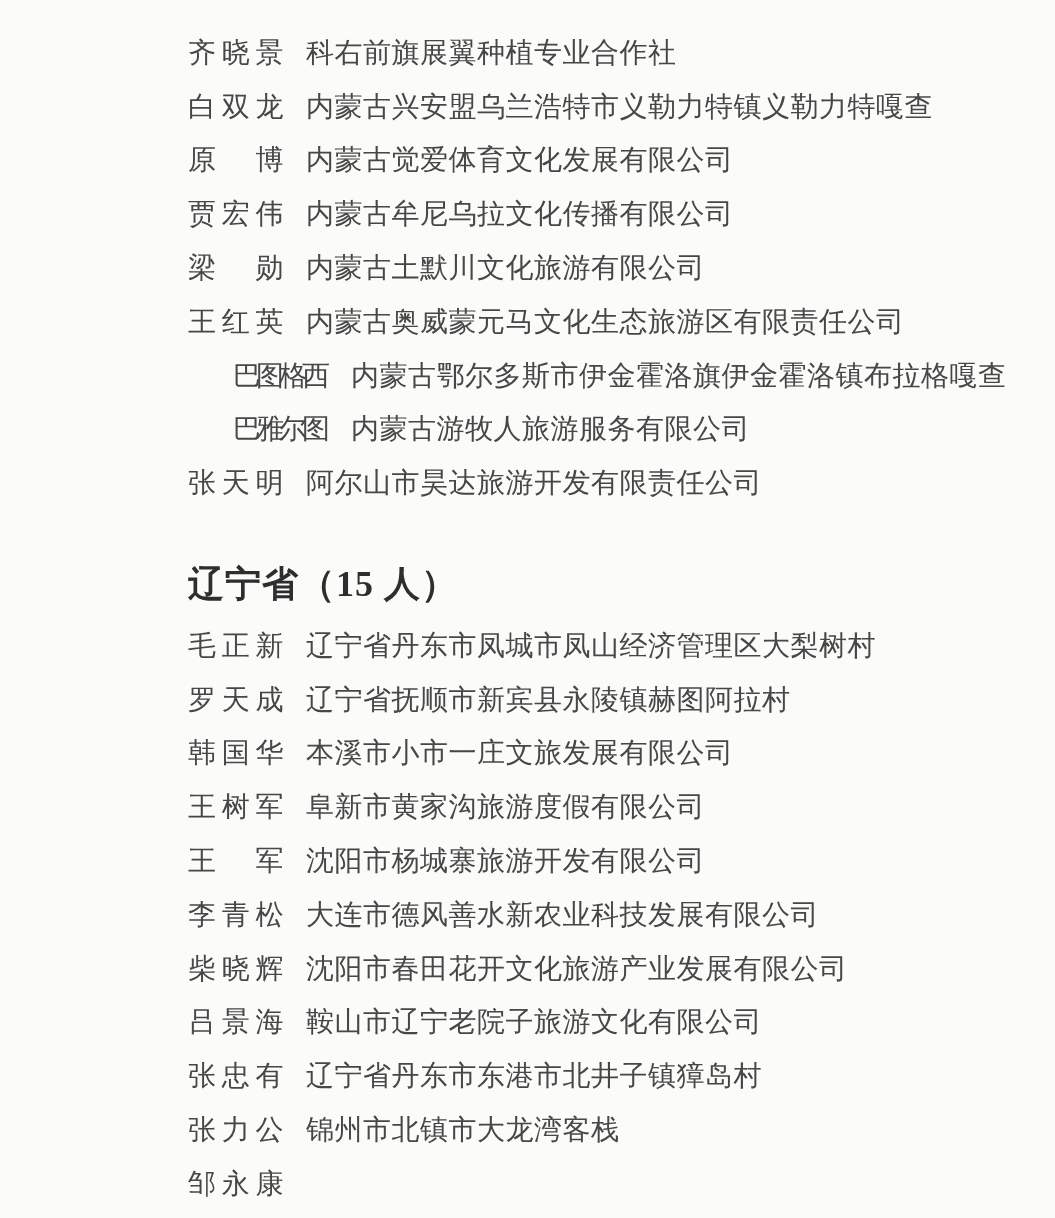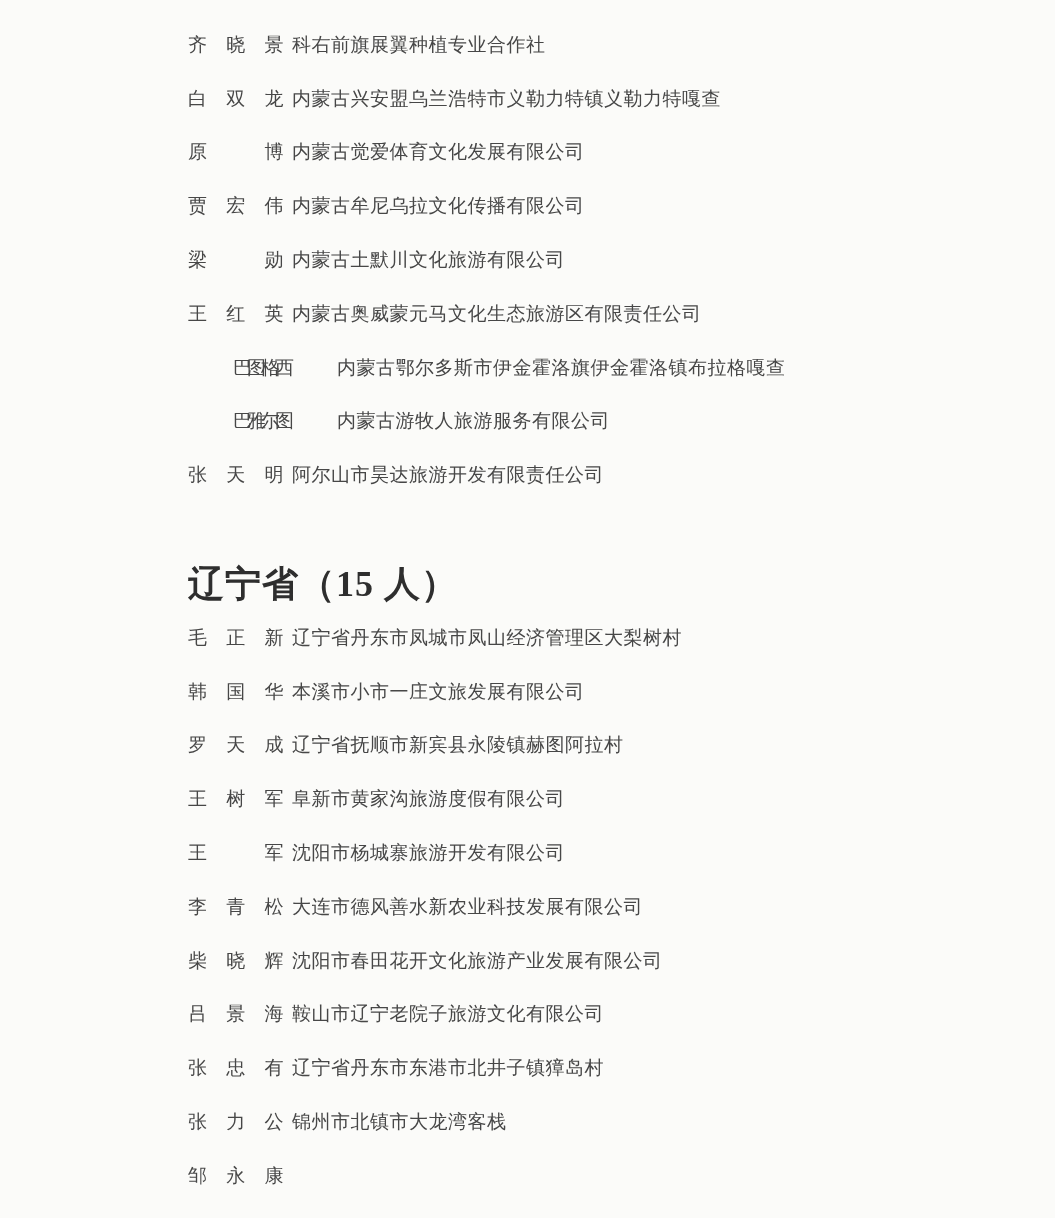--- a/index.html
+++ b/index.html
@@ -21,22 +21,22 @@
     font-family: "Liberation Serif", "DejaVu Serif", serif;
   }
 
   .roster {
     padding: 18px 40px 0 188px;
   }
 
   .row {
     height: 53.8px;
     display: flex;
-    align-items: center;
-    font-size: 19px;
+    align-items: flex-end;
+    font-size: 28px;
     color: var(--text);
     letter-spacing: 0.5px;
   }
 
   .name {
     display: inline-block;
     flex: none;
     width: 96px;
     text-align: justify;
     text-align-last: justify;
@@ -44,21 +44,21 @@
   }
 
   
   .name.tight {
     letter-spacing: -5px;
     text-align-last: left;
     margin-left: 45px;
   }
 
   .org {
-    margin-left: 8px;
+    margin-left: 22px;
     white-space: nowrap;
   }
 
   .section-heading {
     margin: 55px 0 0 0;
     height: 53.8px;
     display: flex;
     align-items: center;
     font-size: 36px;
     font-weight: bold;
@@ -110,26 +110,26 @@
           <span class="org">阿尔山市昊达旅游开发有限责任公司</span>
         </div>
       </section>
       <section>
         <h2 class="section-heading">辽宁省（15 人）</h2>
         <div class="row">
           <span class="name">毛正新</span>
           <span class="org">辽宁省丹东市凤城市凤山经济管理区大梨树村</span>
         </div>
         <div class="row">
+          <span class="name">罗天成</span>
+          <span class="org">辽宁省抚顺市新宾县永陵镇赫图阿拉村</span>
+        </div>
+        <div class="row">
           <span class="name">韩国华</span>
           <span class="org">本溪市小市一庄文旅发展有限公司</span>
-        </div>
-        <div class="row">
-          <span class="name">罗天成</span>
-          <span class="org">辽宁省抚顺市新宾县永陵镇赫图阿拉村</span>
         </div>
         <div class="row">
           <span class="name">王树军</span>
           <span class="org">阜新市黄家沟旅游度假有限公司</span>
         </div>
         <div class="row">
           <span class="name">王　军</span>
           <span class="org">沈阳市杨城寨旅游开发有限公司</span>
         </div>
         <div class="row">

